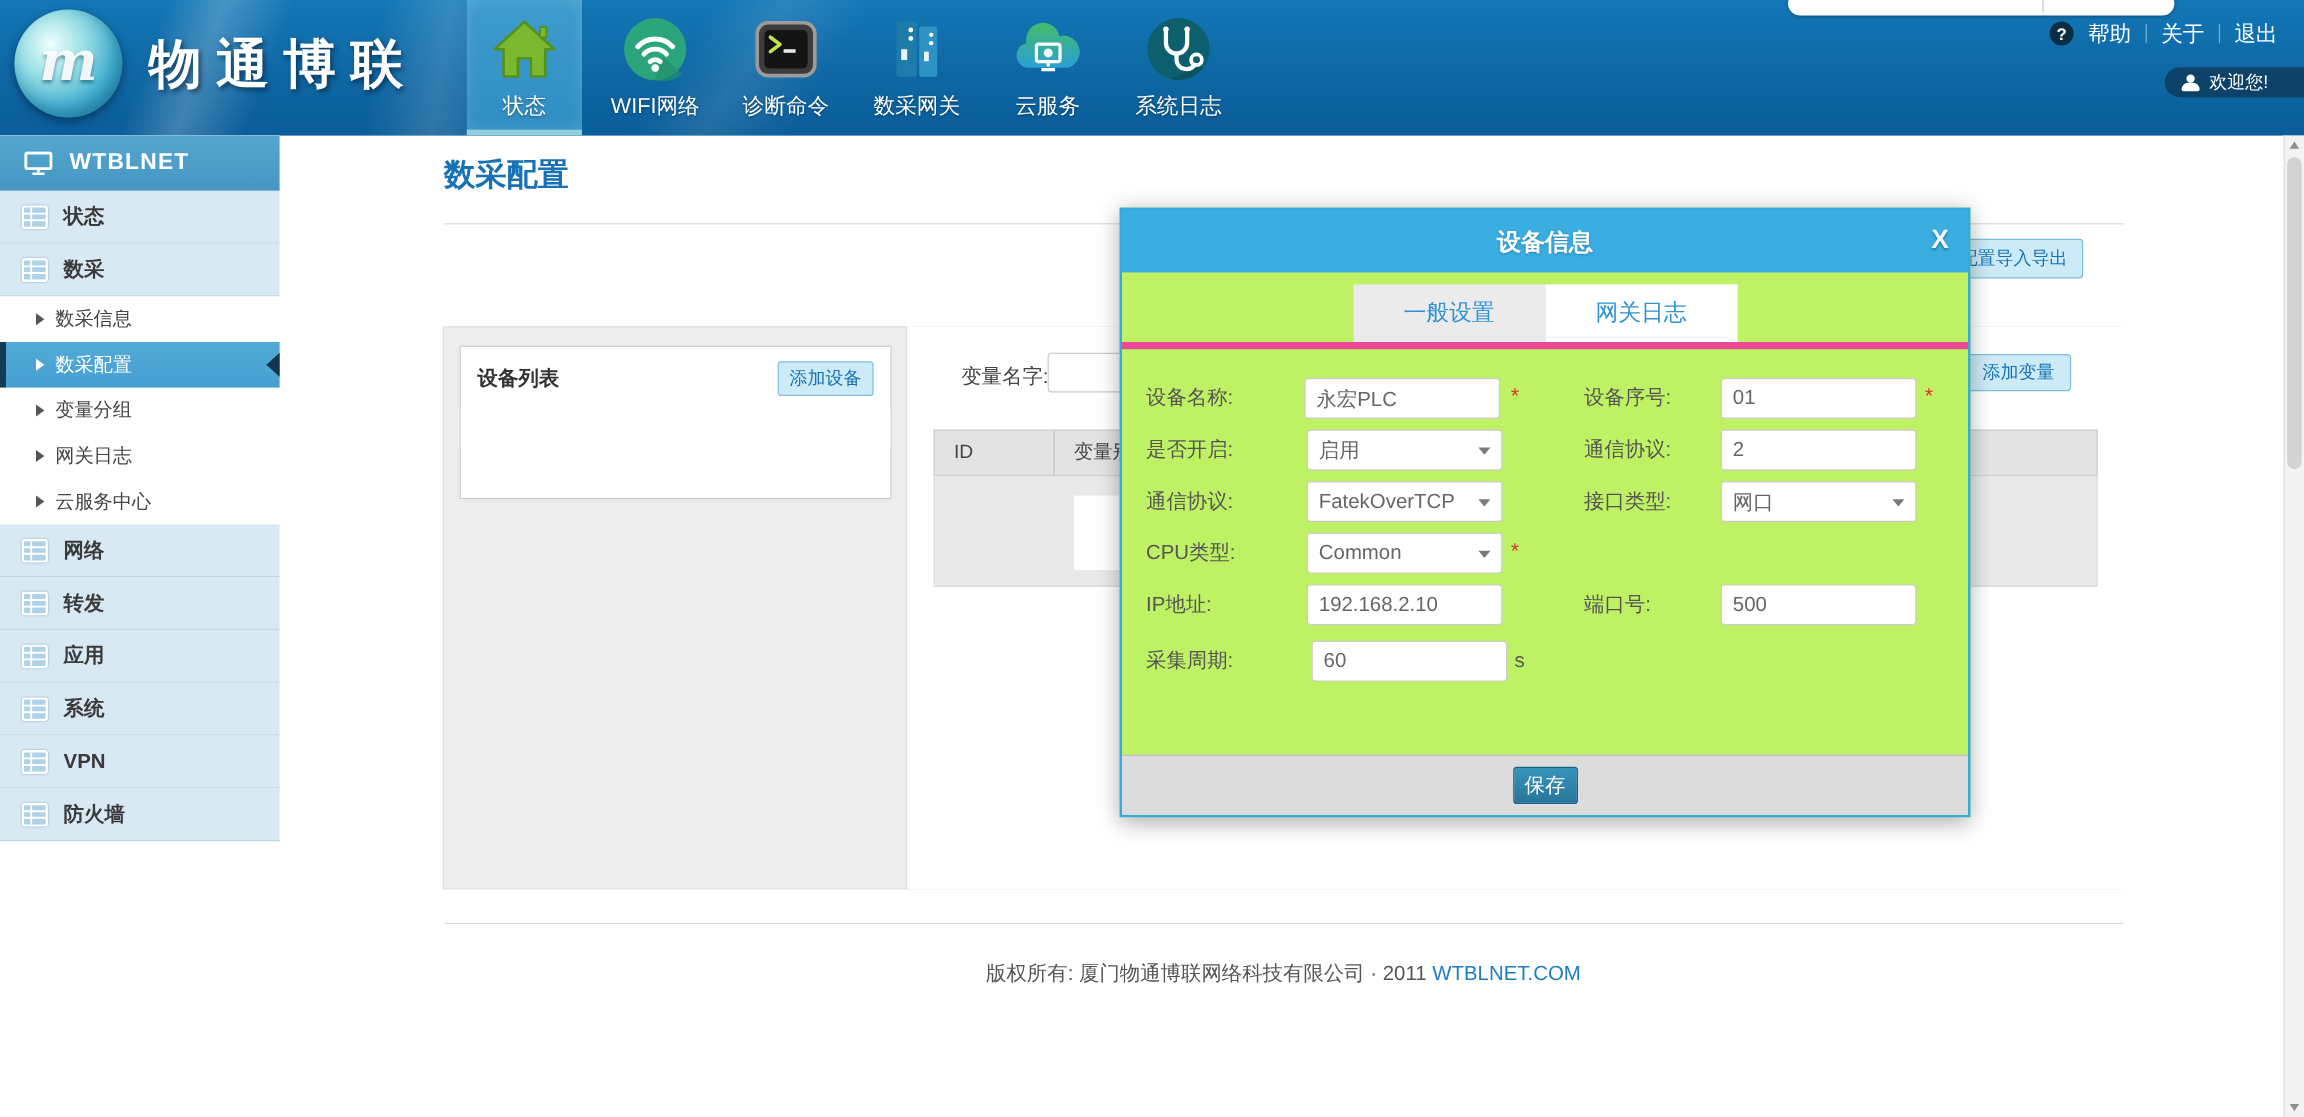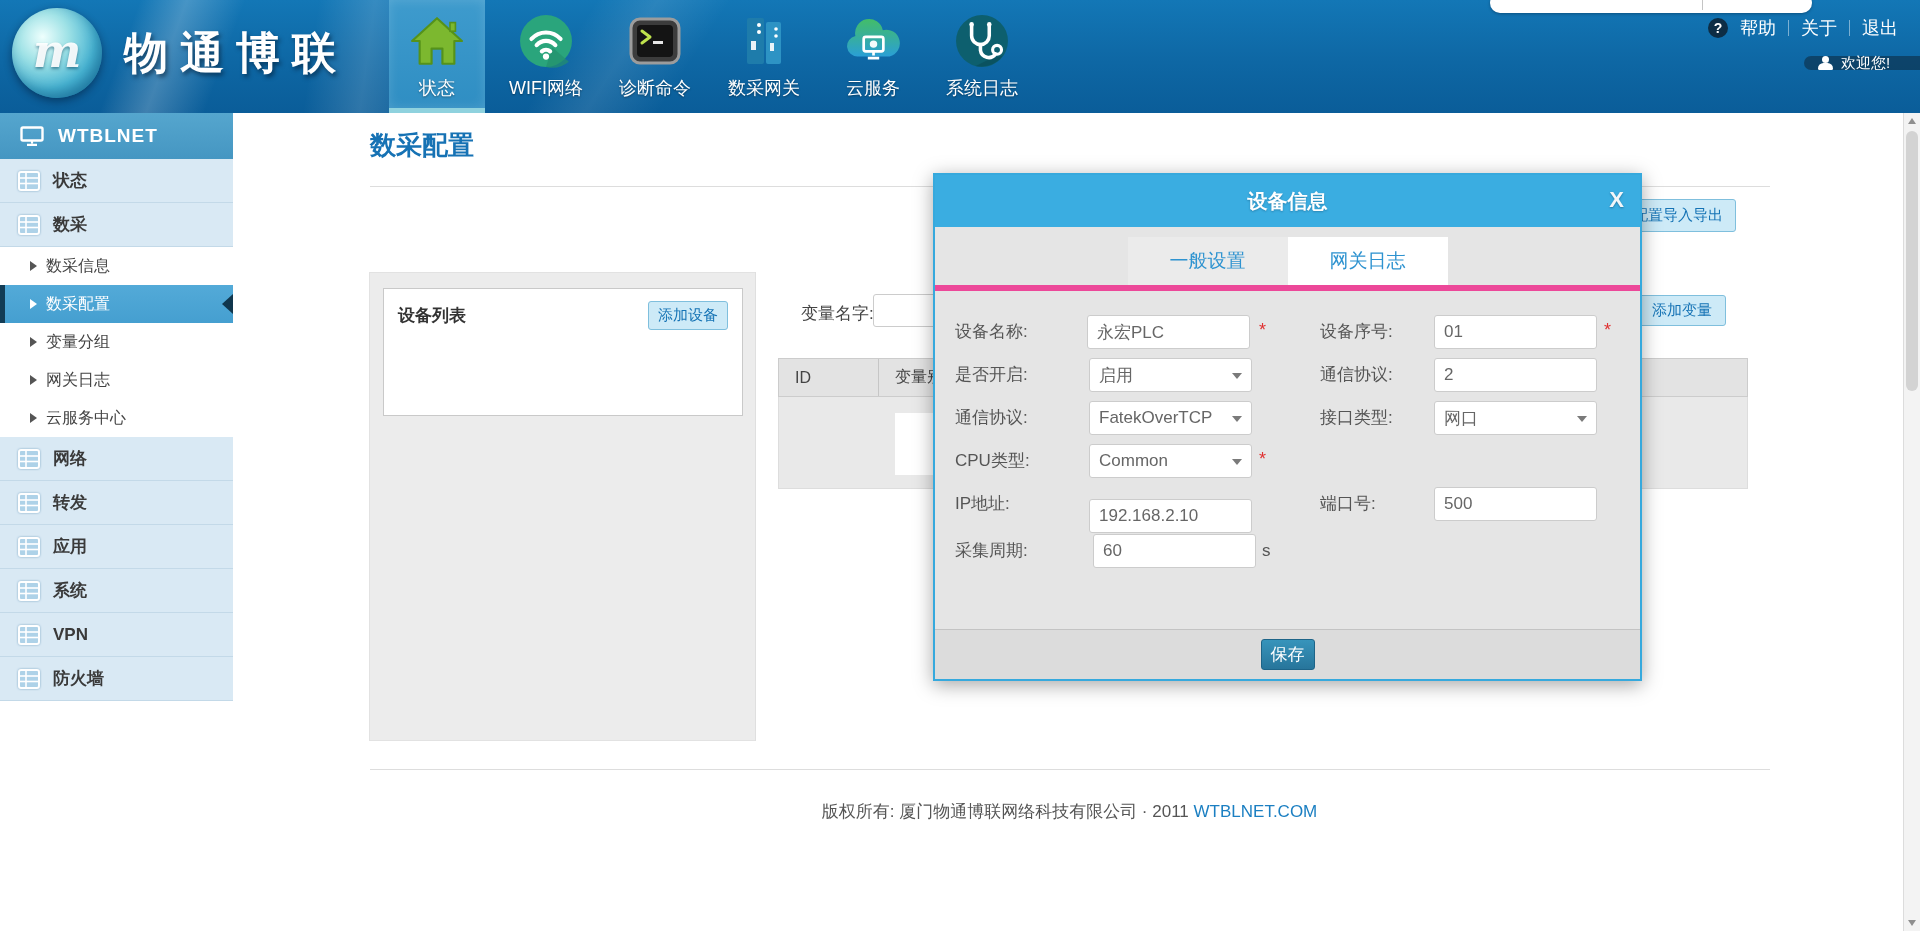--- a/index.html
+++ b/index.html
@@ -38,21 +38,21 @@
     border-radius:10px; box-shadow:0 1px 3px rgba(0,20,40,.35); }
   .search-stub::after { content:""; position:absolute; left:212px; top:3px; bottom:3px; width:1px; background:#c4c4c4; }
 
   .util-links { position:absolute; right:22px; top:16px; display:flex; align-items:center; gap:12px;
     color:#fff; font-size:18px; }
   .util-links a { color:#fff; text-decoration:none; cursor:pointer; }
   .util-sep { width:1px; height:16px; background:rgba(255,255,255,.45); }
   .help-badge { width:20px; height:20px; border-radius:50%; background:#0d2d45; color:#fff; font-weight:bold;
     font-size:14px; display:flex; align-items:center; justify-content:center; }
 
-  .welcome-pill { position:absolute; right:0; top:56px; width:116px; height:14px;
+  .welcome-pill { position:absolute; right:0; top:56px; width:116px; height:25px;
     background:rgba(13,38,58,.55); border-radius:17px 0 0 17px; display:flex; align-items:center;
     gap:8px; padding-left:14px; color:#fff; font-size:15px; cursor:pointer; }
   .person-icon { position:relative; width:15px; height:14px; }
   .person-icon::before { content:""; position:absolute; left:4px; top:0; width:7px; height:7px; border-radius:50%; background:#fff; }
   .person-icon::after { content:""; position:absolute; left:0; top:7px; width:15px; height:7px; border-radius:7px 7px 2px 2px; background:#fff; }
 
   
   .sidebar { position:absolute; left:0; top:113px; width:233px; height:818px; background:#fff; }
   .sb-header { height:46px; background:linear-gradient(180deg,#55a6ce,#4596c2); display:flex; align-items:center;
     gap:14px; padding-left:20px; color:#fff; font-weight:bold; font-size:19px; letter-spacing:1px; }
@@ -101,21 +101,21 @@
   .vp-th-id { width:100px; padding-left:16px; border-right:1px solid #c6c6c6; height:100%; display:flex; align-items:center; }
   .vp-th-alias { padding-left:16px; }
   .vp-emptystate { position:absolute; left:22px; top:125px; width:970px; height:92px; background:#e9e9e9;
     border:1px solid #ddd; border-top:none; }
   .vp-emptybox { position:absolute; left:116px; top:16px; width:610px; height:62px; background:#fff; }
 
   .footer { position:absolute; left:369px; top:800px; width:1401px; text-align:center; font-size:17px; color:#555; }
   .footer a { color:#1b7fc2; text-decoration:none; cursor:pointer; }
 
   
-  .modal { position:absolute; left:933px; top:173px; width:709px; height:508px; background:#e5e5e5;
+  .modal { position:absolute; left:933px; top:173px; width:709px; height:508px; background:#bef264;
     border:2px solid #36a9dd; box-shadow:0 4px 18px rgba(0,0,0,.35); z-index:50; }
   .modal-titlebar { position:absolute; left:0; top:0; right:0; height:52px; background:#3aade1;
     display:flex; align-items:center; justify-content:center; }
   .modal-title { color:#fff; font-weight:bold; font-size:20px; text-shadow:0 1px 2px rgba(0,40,70,.3); }
   .modal-close { position:absolute; right:16px; top:12px; color:#f2f6f9; font-weight:bold; font-size:22px;
     cursor:pointer; text-shadow:0 1px 2px rgba(0,40,70,.4); }
   .tabstrip { position:absolute; left:0; top:62px; right:0; height:54px; display:flex; justify-content:center;
     border-bottom:6px solid #ec4899; }
   .mtab { width:160px; display:flex; align-items:center; justify-content:center; font-size:19px;
     color:#2e93d0; cursor:pointer; }
@@ -438,21 +438,21 @@
     </div>
 
     <label class="flabel" style="left:20px; top:269px;">CPU类型:</label>
     <div class="sel" style="left:154px; top:269px;">
       <span>Common</span>
       <i class="chev"></i>
     </div>
     <span class="req" style="left:324px; top:269px;">*</span>
 
     <label class="flabel" style="left:20px; top:312px;">IP地址:</label>
-    <input class="ipt" style="left: 154px; top: 324px;" value="192.168.2.10">
+    <input class="ipt" style="left: 154px; top: 312px;" value="192.168.2.10">
     <label class="flabel" style="left:385px; top:312px;">端口号:</label>
     <input class="ipt" style="left: 499px; top: 312px;" value="500">
 
     <label class="flabel" style="left:20px; top:359px;">采集周期:</label>
     <input class="ipt" style="left: 158px; top: 359px;" value="60">
     <span class="sfx" style="left:327px; top:359px;">s</span>
 
     <div class="modal-footer">
       <button class="save-btn">保存</button>
     </div>

